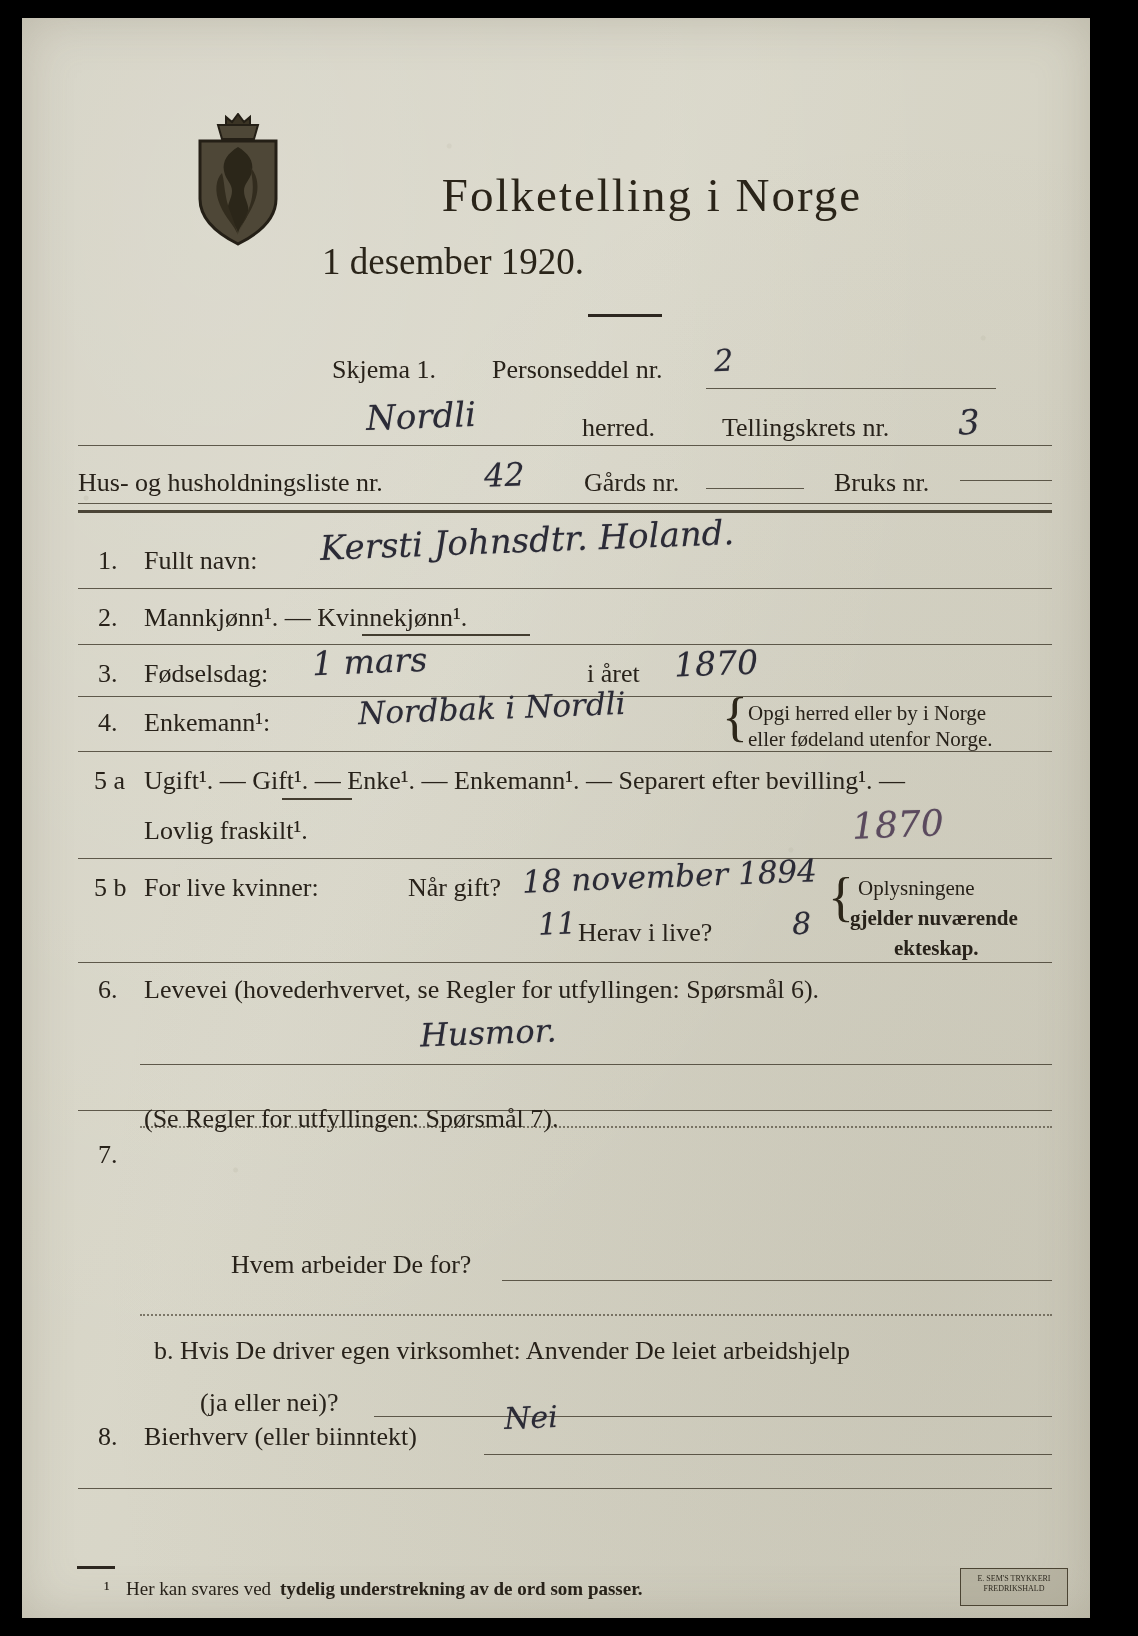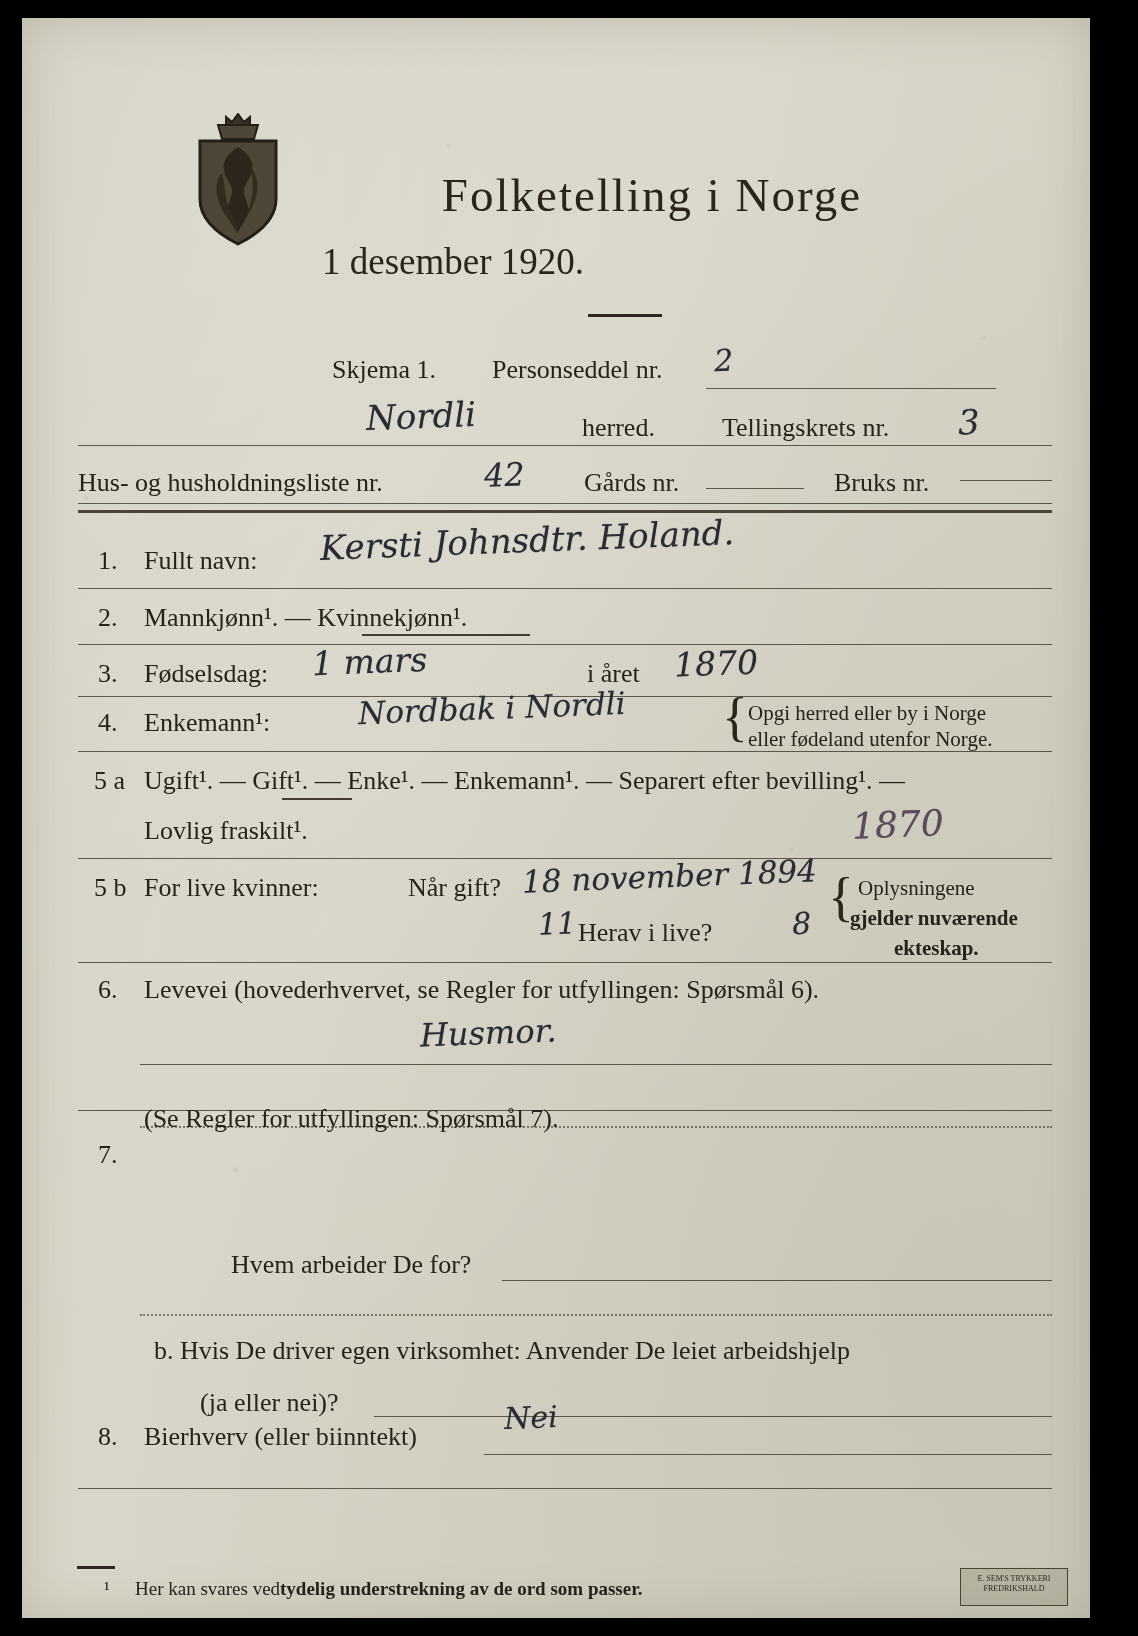--- a/index.html
+++ b/index.html
@@ -252,20 +252,20 @@
   <div class="line" style="left:352px; top:1398px; width:678px;"></div>
 
   <div class="t" style="left:76px; top:1404px;">8.</div>
   <div class="t" style="left:122px; top:1404px;">Bierhverv (eller biinntekt)</div>
   <div class="hw" style="left:482px; top:1382px; font-size:30px;">Nei</div>
   <div class="line" style="left:462px; top:1436px; width:568px;"></div>
   <div class="line" style="left:56px; top:1470px; width:974px;"></div>
 
   <div class="footer-rule"></div>
   <div class="t sm2" style="left:82px; top:1560px;">¹</div>
-  <div class="t sm2" style="left:104px; top:1560px;margin-left:9px;">Her kan svares ved </div>
+  <div class="t sm2" style="left:104px; top:1560px;">Her kan svares ved </div>
   <div class="t sm2 bold" style="left:258px; top:1560px;">tydelig understrekning av de ord som passer.</div>
 
   <div class="printer">
     <div>E. SEM'S TRYKKERI</div>
     <div>FREDRIKSHALD</div>
   </div>
 </div>
 
 </body></html>

